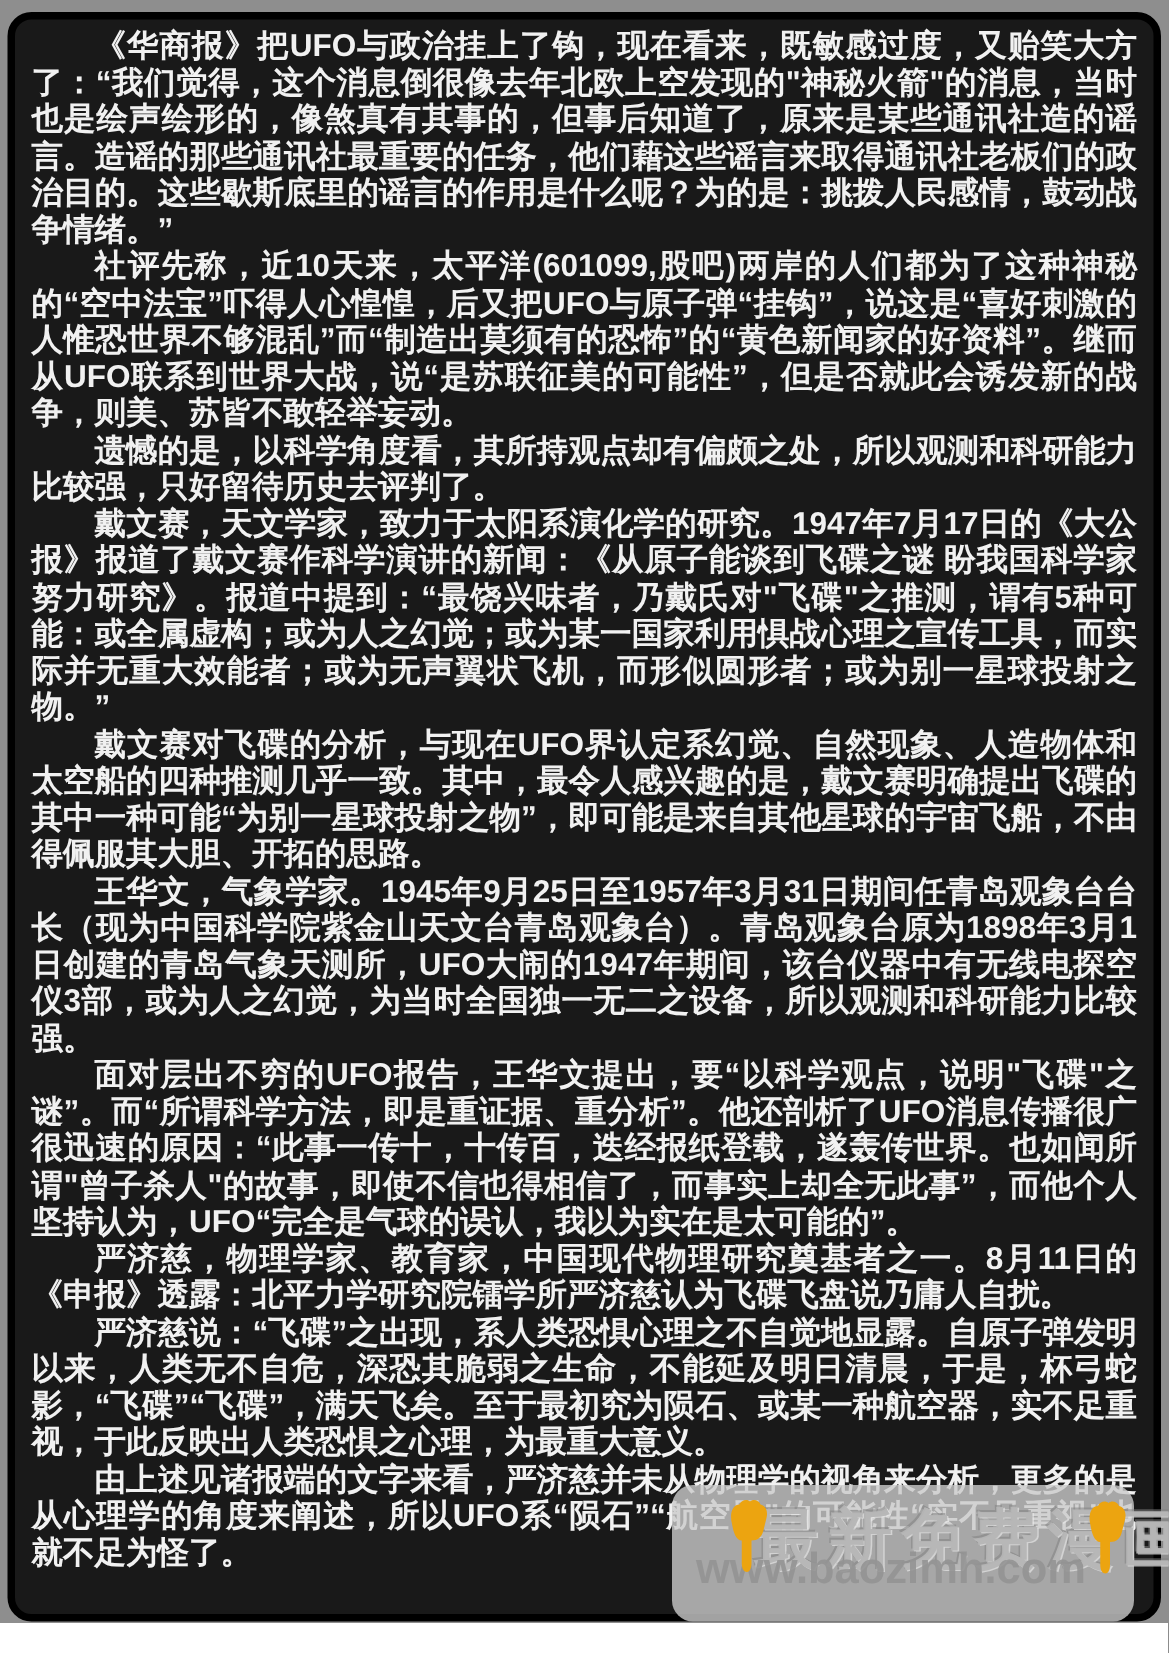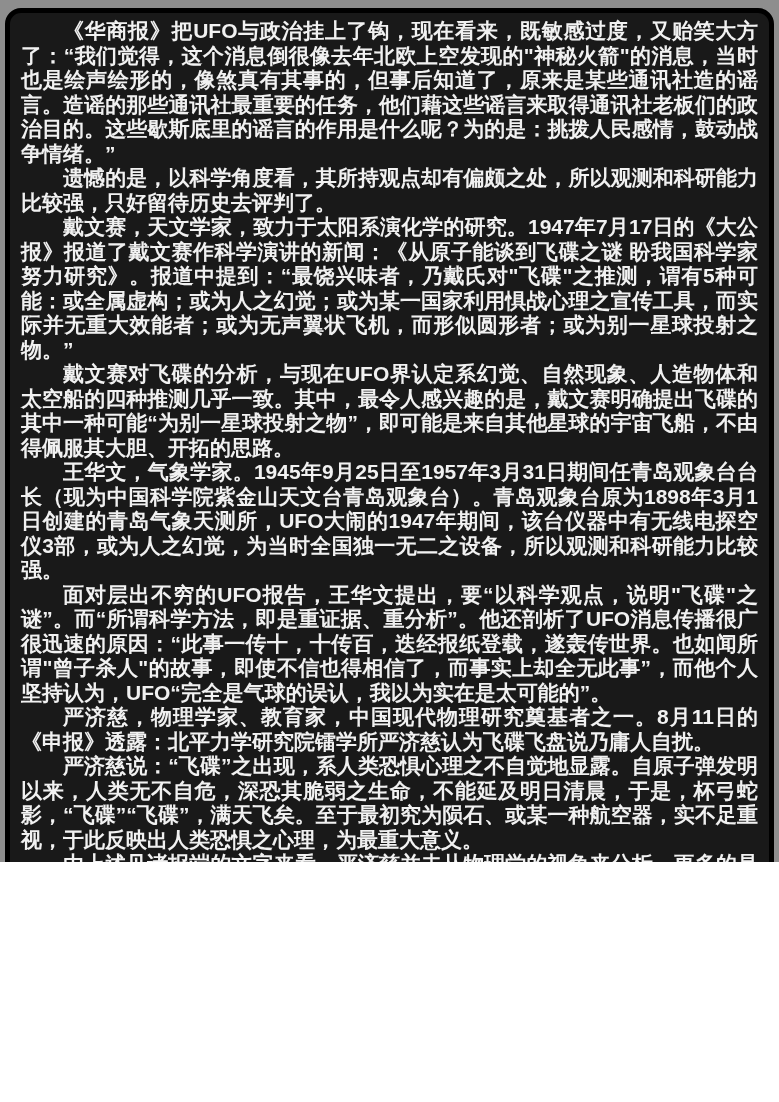--- a/index.html
+++ b/index.html
@@ -2,21 +2,21 @@
 <html><head>
 <meta charset="utf-8">
 <style>
   html, body { margin: 0; padding: 0; }
   body {
     width: 779px; height: 1102px;
     font-family: "Liberation Sans", "DejaVu Sans", sans-serif;
   }
   .page {
     position: relative;
-    width: 779px; height: 862px;
+    width: 779px; height: 1082px;
     background: #8e8e8e;
     overflow: hidden;
   }
   .sheet {
     position: absolute;
     left: 5px; top: 8px;
     width: 769px; height: 1073px;
     box-sizing: border-box;
     background: #191919;
     border: 5px solid #000000;
@@ -70,20 +70,21 @@
   .paw-left  { left: 36px; top: 9px; }
   .paw-right { right: 4px; top: 10px; }
 </style>
 </head>
 <body>
 
 <div class="page">
 
   <div class="sheet">
     <p class="para">《华商报》把UFO与政治挂上了钩，现在看来，既敏感过度，又贻笑大方了：“我们觉得，这个消息倒很像去年北欧上空发现的"神秘火箭"的消息，当时也是绘声绘形的，像煞真有其事的，但事后知道了，原来是某些通讯社造的谣言。造谣的那些通讯社最重要的任务，他们藉这些谣言来取得通讯社老板们的政治目的。这些歇斯底里的谣言的作用是什么呢？为的是：挑拨人民感情，鼓动战争情绪。”</p>
+    <p class="para">社评先称，近10天来，太平洋(601099,股吧)两岸的人们都为了这种神秘的“空中法宝”吓得人心惶惶，后又把UFO与原子弹“挂钩”，说这是“喜好刺激的人惟恐世界不够混乱”而“制造出莫须有的恐怖”的“黄色新闻家的好资料”。继而从UFO联系到世界大战，说“是苏联征美的可能性”，但是否就此会诱发新的战争，则美、苏皆不敢轻举妄动。</p>
     <p class="para">遗憾的是，以科学角度看，其所持观点却有偏颇之处，所以观测和科研能力比较强，只好留待历史去评判了。</p>
     <p class="para">戴文赛，天文学家，致力于太阳系演化学的研究。1947年7月17日的《大公报》报道了戴文赛作科学演讲的新闻：《从原子能谈到飞碟之谜 盼我国科学家努力研究》。报道中提到：“最饶兴味者，乃戴氏对"飞碟"之推测，谓有5种可能：或全属虚构；或为人之幻觉；或为某一国家利用惧战心理之宣传工具，而实际并无重大效能者；或为无声翼状飞机，而形似圆形者；或为别一星球投射之物。”</p>
     <p class="para">戴文赛对飞碟的分析，与现在UFO界认定系幻觉、自然现象、人造物体和太空船的四种推测几乎一致。其中，最令人感兴趣的是，戴文赛明确提出飞碟的其中一种可能“为别一星球投射之物”，即可能是来自其他星球的宇宙飞船，不由得佩服其大胆、开拓的思路。</p>
     <p class="para">王华文，气象学家。1945年9月25日至1957年3月31日期间任青岛观象台台长（现为中国科学院紫金山天文台青岛观象台）。青岛观象台原为1898年3月1日创建的青岛气象天测所，UFO大闹的1947年期间，该台仪器中有无线电探空仪3部，或为人之幻觉，为当时全国独一无二之设备，所以观测和科研能力比较强。</p>
     <p class="para">面对层出不穷的UFO报告，王华文提出，要“以科学观点，说明"飞碟"之谜”。而“所谓科学方法，即是重证据、重分析”。他还剖析了UFO消息传播很广很迅速的原因：“此事一传十，十传百，迭经报纸登载，遂轰传世界。也如闻所谓"曾子杀人"的故事，即使不信也得相信了，而事实上却全无此事”，而他个人坚持认为，UFO“完全是气球的误认，我以为实在是太可能的”。</p>
     <p class="para">严济慈，物理学家、教育家，中国现代物理研究奠基者之一。8月11日的《申报》透露：北平力学研究院镭学所严济慈认为飞碟飞盘说乃庸人自扰。</p>
     <p class="para">严济慈说：“飞碟”之出现，系人类恐惧心理之不自觉地显露。自原子弹发明以来，人类无不自危，深恐其脆弱之生命，不能延及明日清晨，于是，杯弓蛇影，“飞碟”“飞碟”，满天飞矣。至于最初究为陨石、或某一种航空器，实不足重视，于此反映出人类恐惧之心理，为最重大意义。</p>
     <p class="para">由上述见诸报端的文字来看，严济慈并未从物理学的视角来分析，更多的是从心理学的角度来阐述，所以UFO系“陨石”“航空器”的可能性“实不足重视”也就不足为怪了。</p>
   </div>
 

